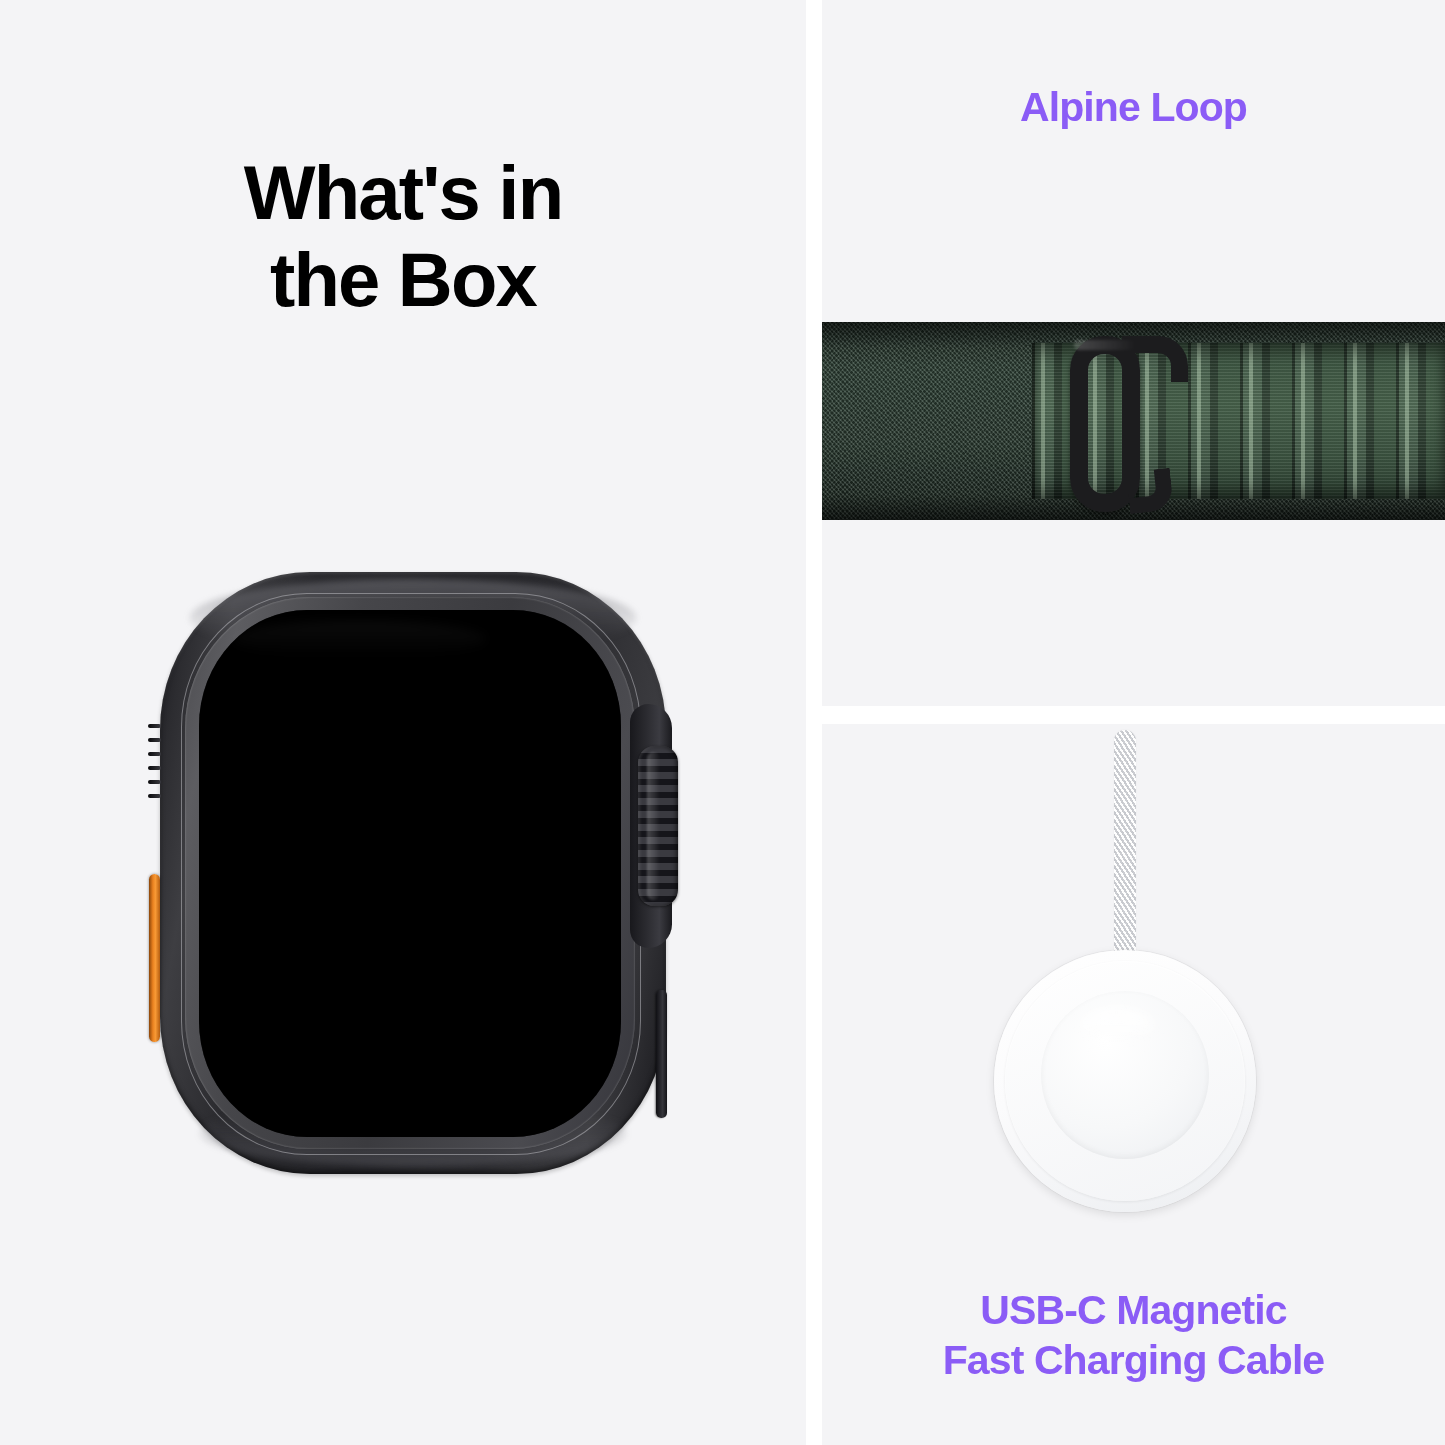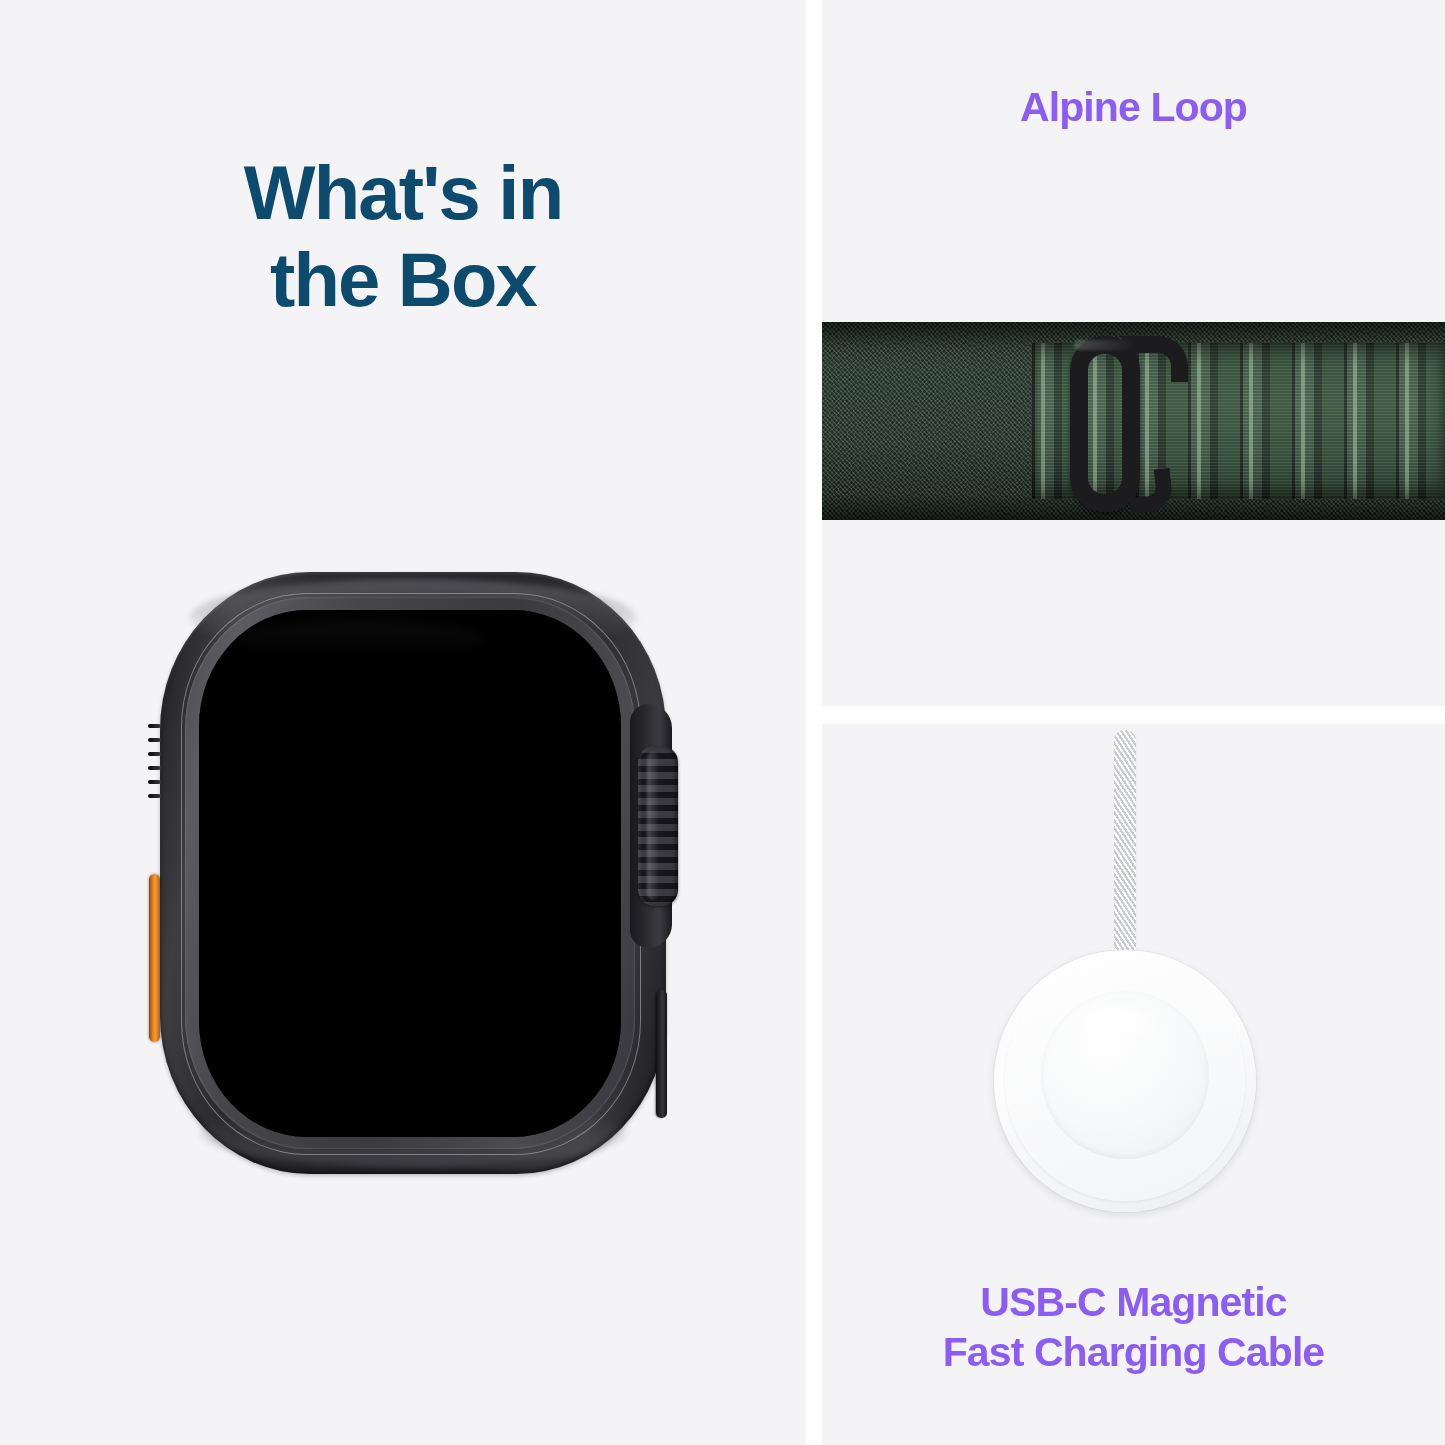--- a/index.html
+++ b/index.html
@@ -35,36 +35,36 @@
   .title {
     position: absolute;
     left: 0;
     top: 150px;
     width: 806px;
     text-align: center;
     font-size: 76px;
     line-height: 1.14;
     font-weight: bold;
     letter-spacing: -1.8px;
-    color: #0c4a6e;
+    color: #000000;
     white-space: pre-line;
   }
   .caption {
     position: absolute;
     width: 100%;
     text-align: center;
     font-size: 41px;
     line-height: 1.22;
     font-weight: bold;
     letter-spacing: -0.9px;
     color: #8b5cf6;
     white-space: pre-line;
   }
   .caption-band  { top: 82px; }
-  .caption-cable { bottom: 68px; }
+  .caption-cable { bottom: 60px; }
 
   
   .watch {
     position: absolute;
     left: 148px;
     top: 572px;
     width: 530px;
     height: 602px;
   }
 

